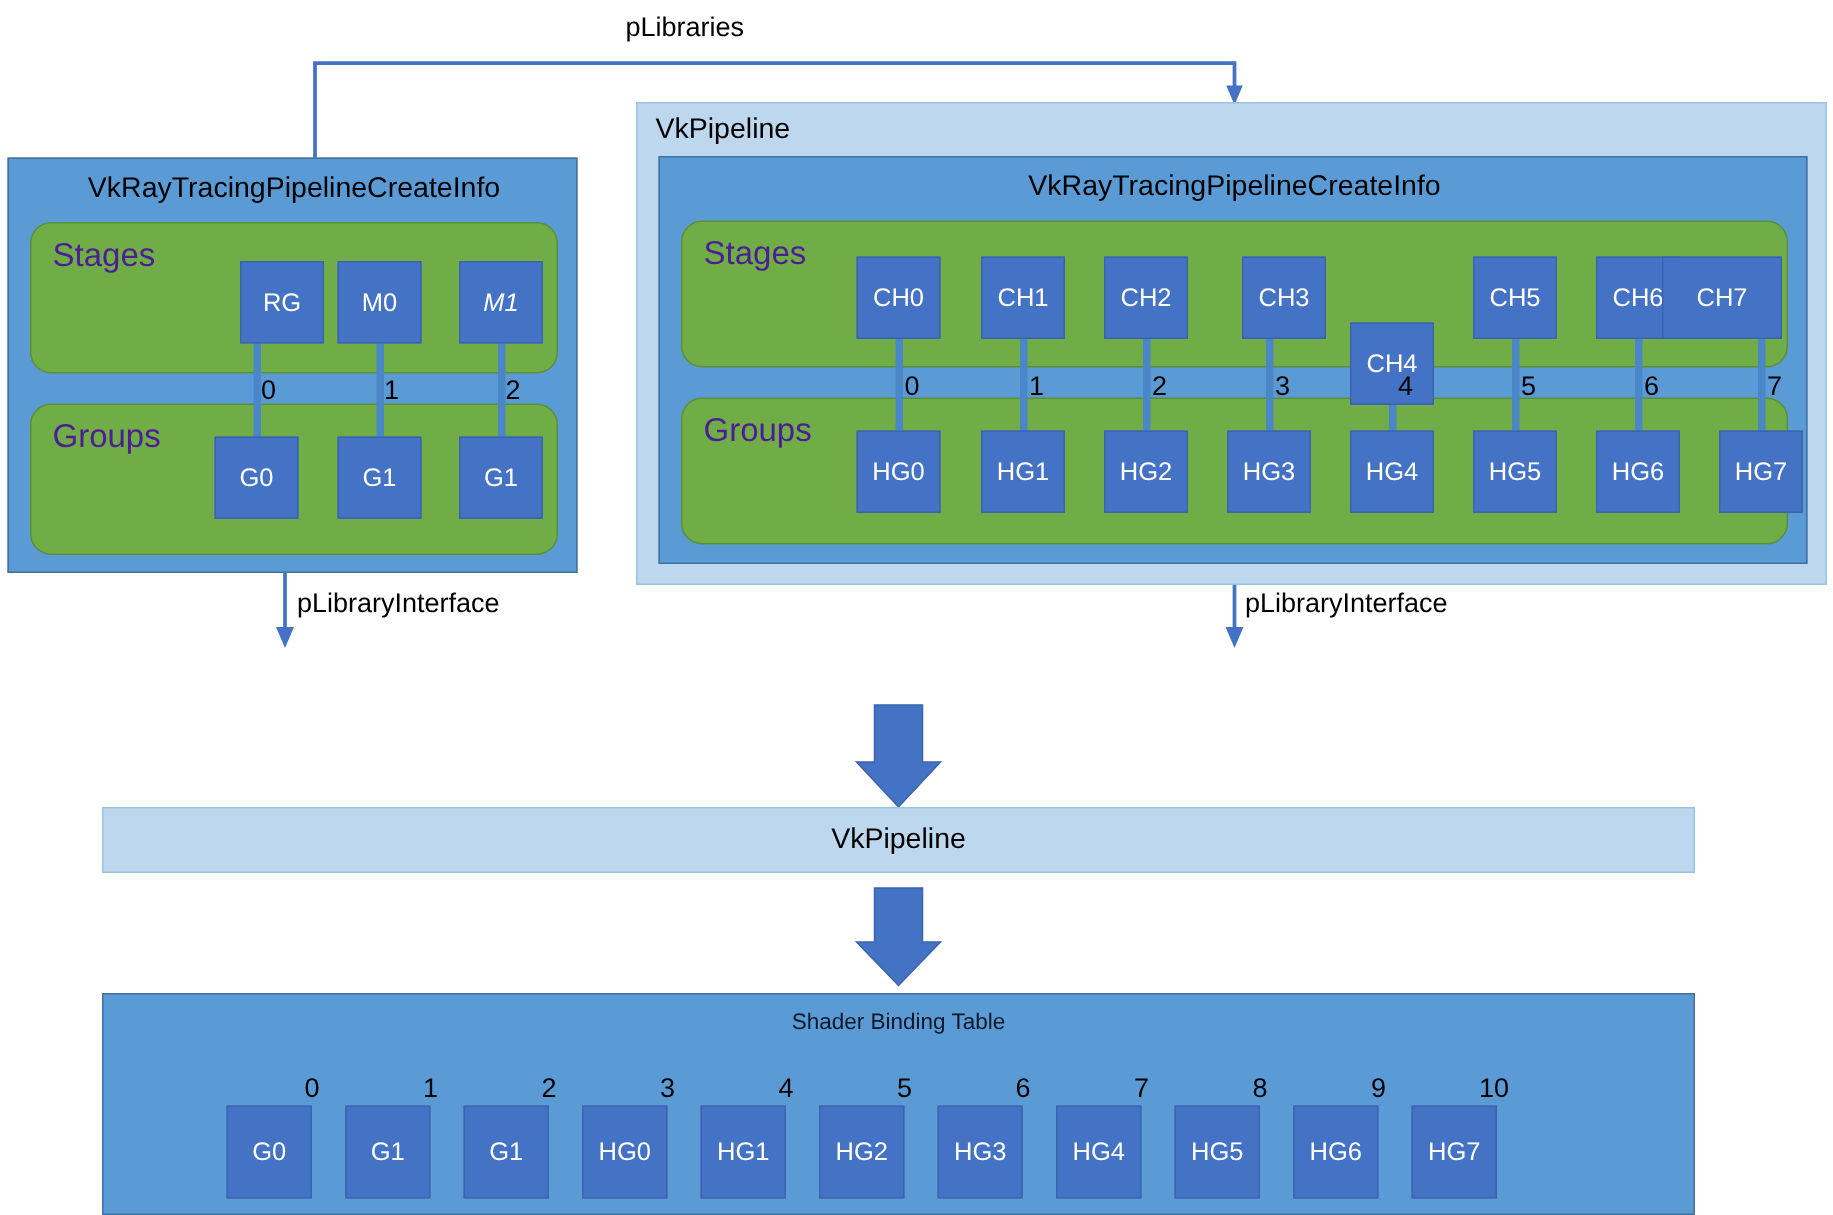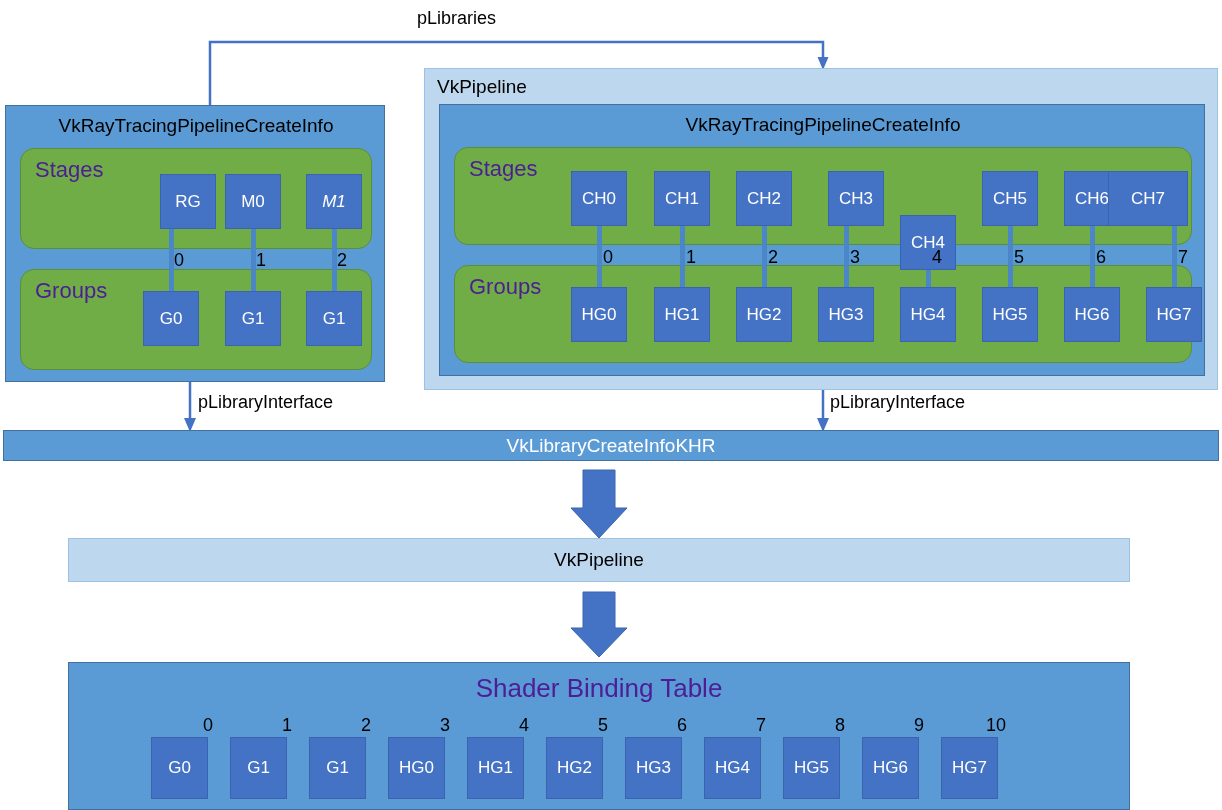--- a/index.html
+++ b/index.html
@@ -94,22 +94,22 @@
     font-size: 19px;
   }
 
   
   .sbt-panel {
     background: #5B9BD5;
     border: 1px solid #41719C;
     box-sizing: border-box;
   }
   .sbt-title {
-    color: #4c1d95;
-    font-size: 26px;
+    color: #0f172a;
+    font-size: 15px;
     white-space: nowrap;
     text-align: center;
     width: 100%;
   }
 
   
   .edge-label {
     color: #000000;
     font-size: 18px;
     white-space: nowrap;
@@ -235,23 +235,20 @@
       <div class="abs node-box" style="left:214px; top:182px; width:56px; height:55px;">HG1</div>
       <div class="abs node-box" style="left:296px; top:182px; width:56px; height:55px;">HG2</div>
       <div class="abs node-box" style="left:378px; top:182px; width:56px; height:55px;">HG3</div>
       <div class="abs node-box" style="left:460px; top:182px; width:56px; height:55px;">HG4</div>
       <div class="abs node-box" style="left:542px; top:182px; width:56px; height:55px;">HG5</div>
       <div class="abs node-box" style="left:624px; top:182px; width:56px; height:55px;">HG6</div>
       <div class="abs node-box" style="left:706px; top:182px; width:56px; height:55px;">HG7</div>
     </div>
   </div>
 
-  <div class="abs bar-mid" style="left:3px; top:430px; width:1216px; height:31px;">
-    <span>VkLibraryCreateInfoKHR</span>
-  </div>
 
   <div class="abs bar-light" style="left:68px; top:538px; width:1062px; height:44px;">
     <span>VkPipeline</span>
   </div>
 
   <div class="abs sbt-panel" style="left:68px; top:662px; width:1062px; height:148px;">
 
     <div class="abs sbt-title" style="left:0; top:10px;">Shader Binding Table</div>
 
     <div class="abs idx-label" style="left:196px; top:715px; transform:translate(0,0);"></div>

